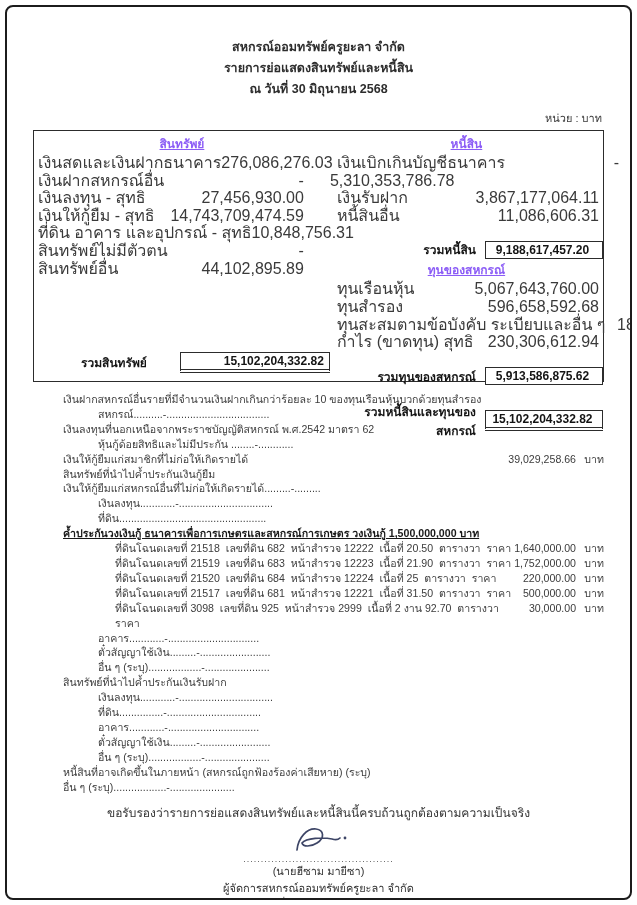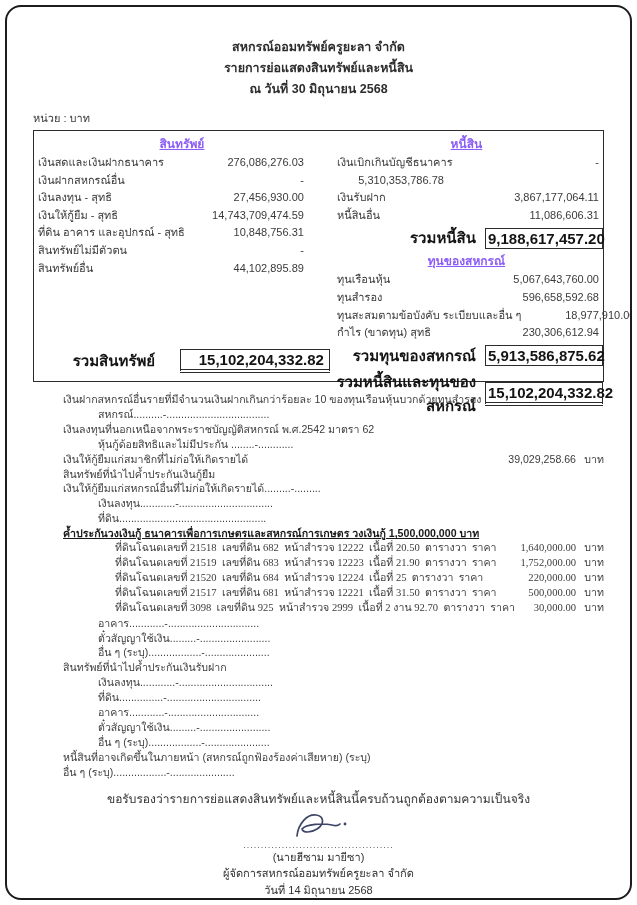--- a/index.html
+++ b/index.html
@@ -3,61 +3,61 @@
 <meta charset="utf-8">
 <style>
   * { box-sizing: border-box; }
   html,body { margin:0; padding:0; }
   body {
     width:637px; height:905px; background:#ffffff; position:relative;
     font-family:"Liberation Sans","DejaVu Sans",sans-serif; color:#3a3a3a;
   }
   .frame {
     position:absolute; top:5px; left:5px; right:5px; bottom:5px;
-    border:2px solid #1c1c1c; border-radius:16px; overflow:hidden; background:#fff;
+    border:2px solid #1c1c1c; border-radius:8px; overflow:hidden; background:#fff;
   }
   .content { padding:30px 26px 0 26px; }
 
   
   .titles { text-align:center; font-weight:bold; color:#2d2d2d; font-size:12.5px; line-height:21px; }
-  .unit-label { font-size:11px; margin:9px 2px 3px 0; color:#3a3a3a; }
+  .unit-label { text-align:right; font-size:11px; margin:9px 2px 3px 0; color:#3a3a3a; }
 
   
   .sheet { border:1.5px solid #2c2c2c; display:flex; height:252px; padding:4px 0 8px 0; }
   .col { display:flex; flex-direction:column; }
   .col-left  { width:52%; }
   .col-right { width:48%; }
   .sec-hdr { text-align:center; font-weight:bold; text-decoration:underline; color:#8b5cf6; font-size:12px; line-height:19px; }
-  .row { display:flex; font-size:11px; line-height:17.6px; }
+  .row { display:flex; font-size:16px; line-height:17.6px; }
   .row .lbl { flex:1; padding-left:4px; white-space:nowrap; }
   .row .val { text-align:right; }
   .col-left  .row .val { padding-right:26px; min-width:120px; }
   .col-right .row .lbl { padding-left:7px; }
   .col-right .row .val { padding-right:4px; min-width:118px; }
   .spacer { flex:1; }
-  .total-row { display:flex; align-items:center; font-weight:bold; color:#141414; font-size:15px; margin-top:2px; }
+  .total-row { display:flex; align-items:center; font-weight:bold; color:#141414; font-size:12px; margin-top:16px; }
   .total-row .tlabel { flex:1; }
   .col-left  .total-row .tlabel { text-align:center; padding-left:14px; }
   .col-right .total-row .tlabel { text-align:right; padding-right:9px; }
   .tbox { border:1.5px solid #2c2c2c; text-align:right; padding:1px 5px 1px 2px; background:#fff; }
   .col-left  .tbox { width:150px; }
-  .col-right .tbox { width:118px; }
+  .col-right .tbox { width:118px;text-align:center; }
   .tbox.dbl { border-bottom:4px double #2c2c2c; }
   .eq-hdr { margin-top:2px; }
 
   
   .notes { margin-top:10px; font-size:10.6px; color:#3c3c3c; }
   .note-line { display:flex; line-height:14.9px; }
   .note-text { white-space:pre-wrap; }
   .note-fill { flex:1; }
   .note-value { text-align:left; }
   .note-unit { width:28px; text-align:right; }
   .ind0 { padding-left:30px; }
   .ind1 { padding-left:65px;flex-direction:column; }
-  .ind2 { padding-left:82px;font-family:Liberation Serif, serif; }
+  .ind2 { padding-left:82px; }
   .emph .note-text { font-weight:bold; text-decoration:underline; color:#181818; }
 
   
   .cert { text-align:center; font-size:12px; margin-top:9px; color:#333; }
   .sig-block { text-align:center; margin-top:2px; }
   .sig-svg { display:block; margin:0 auto; }
   .sig-dots { font-size:9px; line-height:7px; letter-spacing:1px; color:#555; }
   .sig-name, .sig-title, .sig-date { font-size:11px; line-height:16.5px; color:#333; }
 </style>
 </head>

